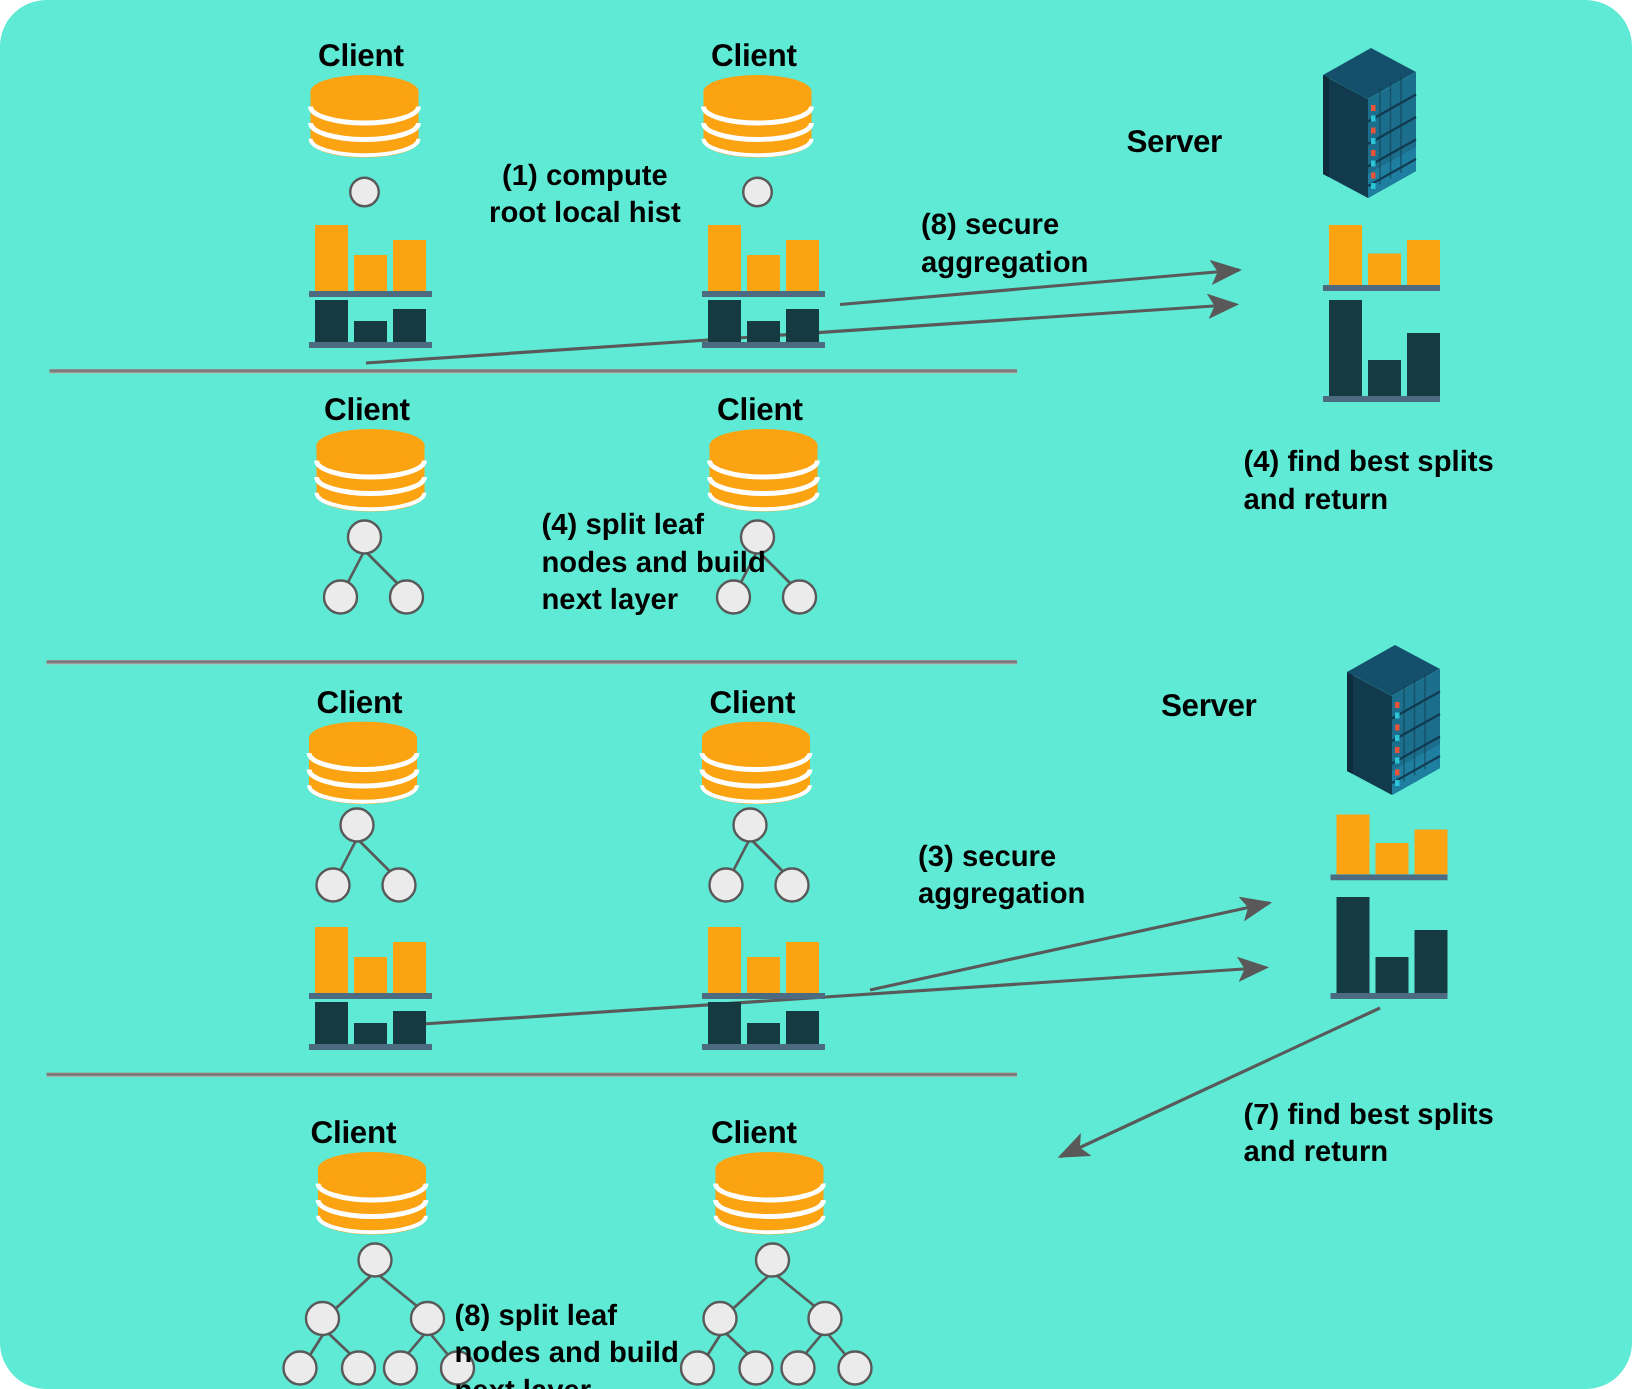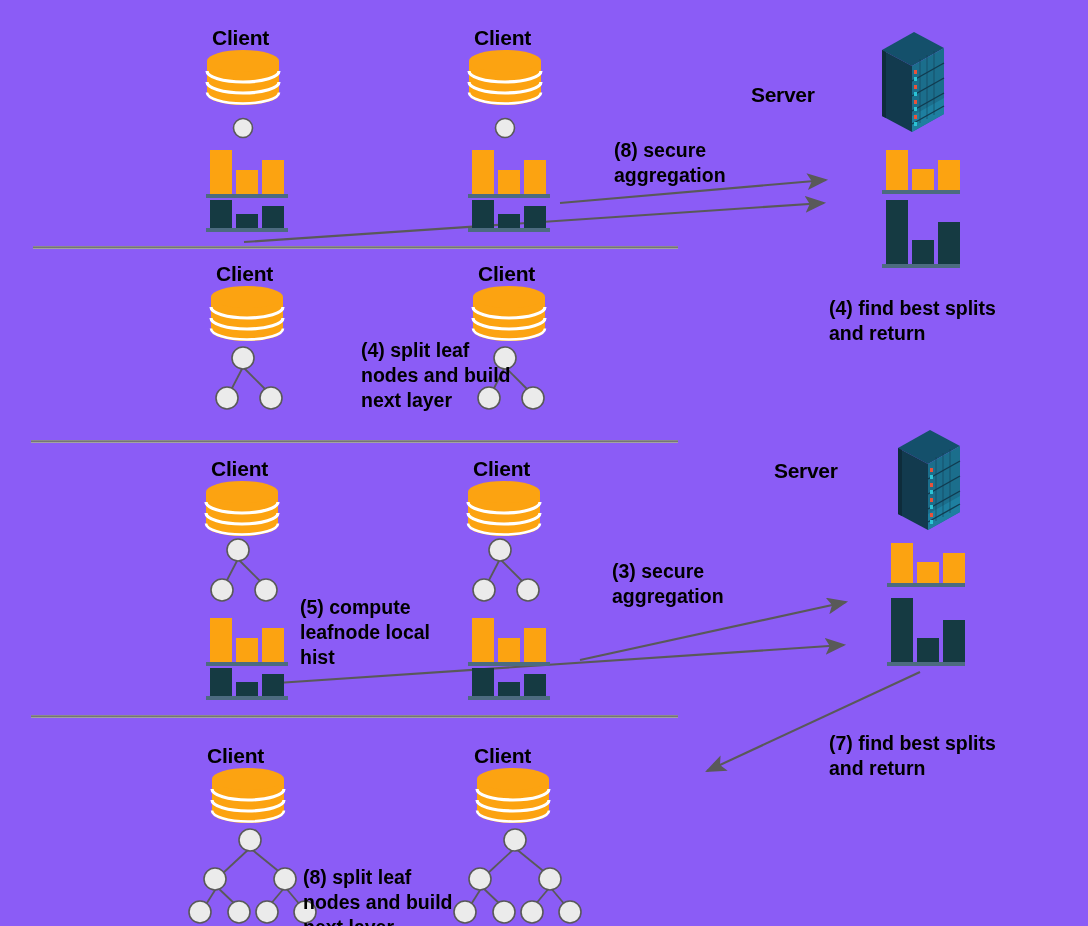--- a/index.html
+++ b/index.html
@@ -8,22 +8,23 @@
     padding: 0;
     background: #ffffff;
   }
   body {
     font-family: "Liberation Sans", sans-serif;
   }
   #canvas {
     position: relative;
     width: 1088px;
     height: 926px;
-    background: #8b5cf6;
+    background: #5eead4;
     overflow: hidden;
+    border-radius: 31px;
   }
   .abs { position: absolute; }
 
   
   .label-client {
     font-weight: bold;
     font-size: 21px;
     color: #000000;
     letter-spacing: -0.2px;
     white-space: nowrap;
@@ -164,20 +165,22 @@
       <rect x="32" y="22" width="22" height="24" fill="#FCA311"></rect>
       <rect x="58" y="12" width="22" height="34" fill="#FCA311"></rect>
       <rect x="2" y="46" width="82" height="4" fill="#4C6B80"></rect>
       <rect x="6" y="52" width="22" height="30" fill="#153A42"></rect>
       <rect x="32" y="66" width="22" height="16" fill="#153A42"></rect>
       <rect x="58" y="58" width="22" height="24" fill="#153A42"></rect>
       <rect x="2" y="80" width="82" height="4" fill="#4C6B80"></rect>
     </svg>
   </div>
 
+  <div class="abs step-text center" style="left:300px; top:105px; width:180px;">(1)  compute
+root    local hist</div>
 
   <div class="abs label-server" style="left:751px; top:83px;">Server</div>
 
   <div class="rack" style="left:874px; top:28px;">
     <svg width="74" height="108" viewBox="0 0 74 108">
 
       <polygon points="8,22 40,4 70,20 38,38" fill="#14506B"></polygon>
 
       <polygon points="8,22 38,38 38,104 8,88" fill="#123A4E"></polygon>
 
@@ -352,23 +355,20 @@
       <rect x="32" y="22" width="22" height="24" fill="#FCA311"></rect>
       <rect x="58" y="12" width="22" height="34" fill="#FCA311"></rect>
       <rect x="2" y="46" width="82" height="4" fill="#4C6B80"></rect>
       <rect x="6" y="52" width="22" height="30" fill="#153A42"></rect>
       <rect x="32" y="66" width="22" height="16" fill="#153A42"></rect>
       <rect x="58" y="58" width="22" height="24" fill="#153A42"></rect>
       <rect x="2" y="80" width="82" height="4" fill="#4C6B80"></rect>
     </svg>
   </div>
 
-  <div class="abs step-text" style="left:300px; top:595px; width:190px;">(5)  compute
-leafnode    local
-hist</div>
 
   <div class="abs label-server" style="left:774px; top:459px;">Server</div>
 
   <div class="rack" style="left:890px; top:426px;">
     <svg width="74" height="108" viewBox="0 0 74 108">
       <polygon points="8,22 40,4 70,20 38,38" fill="#14506B"></polygon>
       <polygon points="8,22 38,38 38,104 8,88" fill="#123A4E"></polygon>
       <polygon points="38,38 70,20 70,86 38,104" fill="#1B6E8C"></polygon>
       <polygon points="38,88 70,70 70,86 38,104" fill="#1E7FA0"></polygon>
       <g stroke="#0F3245" stroke-width="1.4" opacity="0.85">

